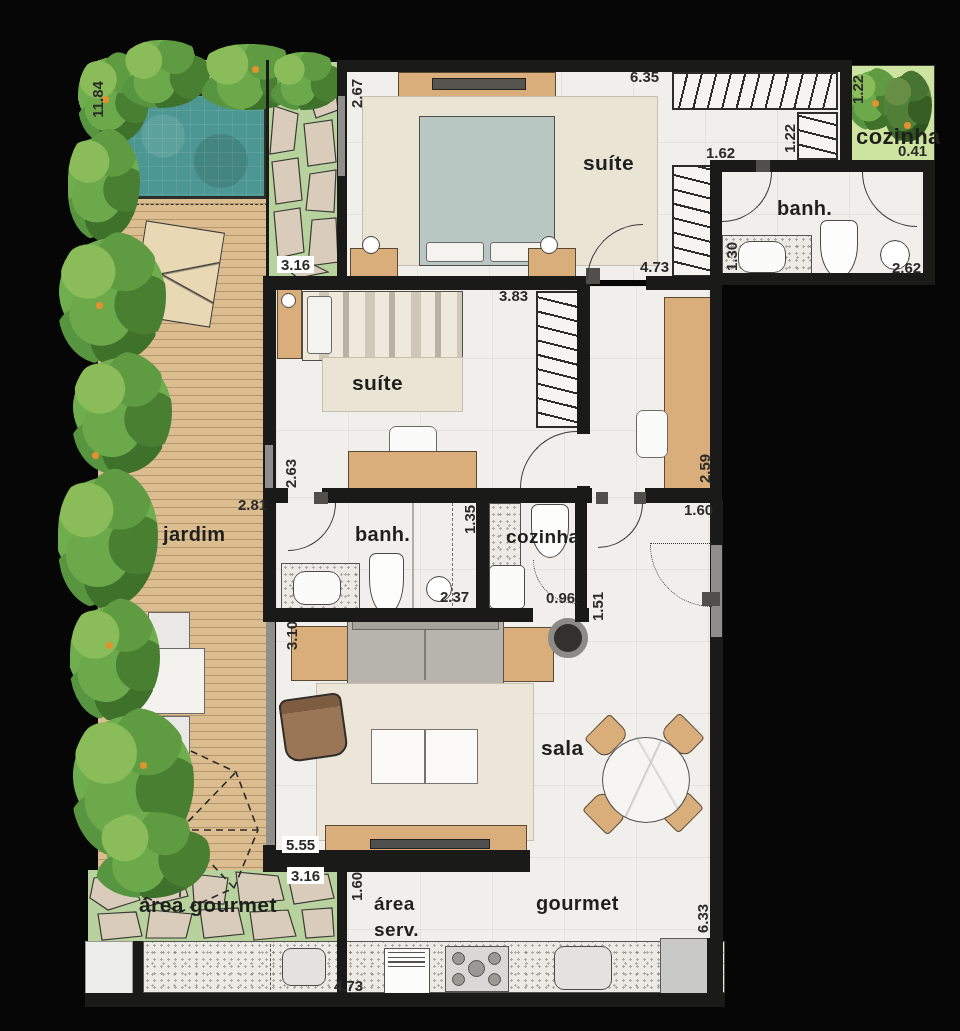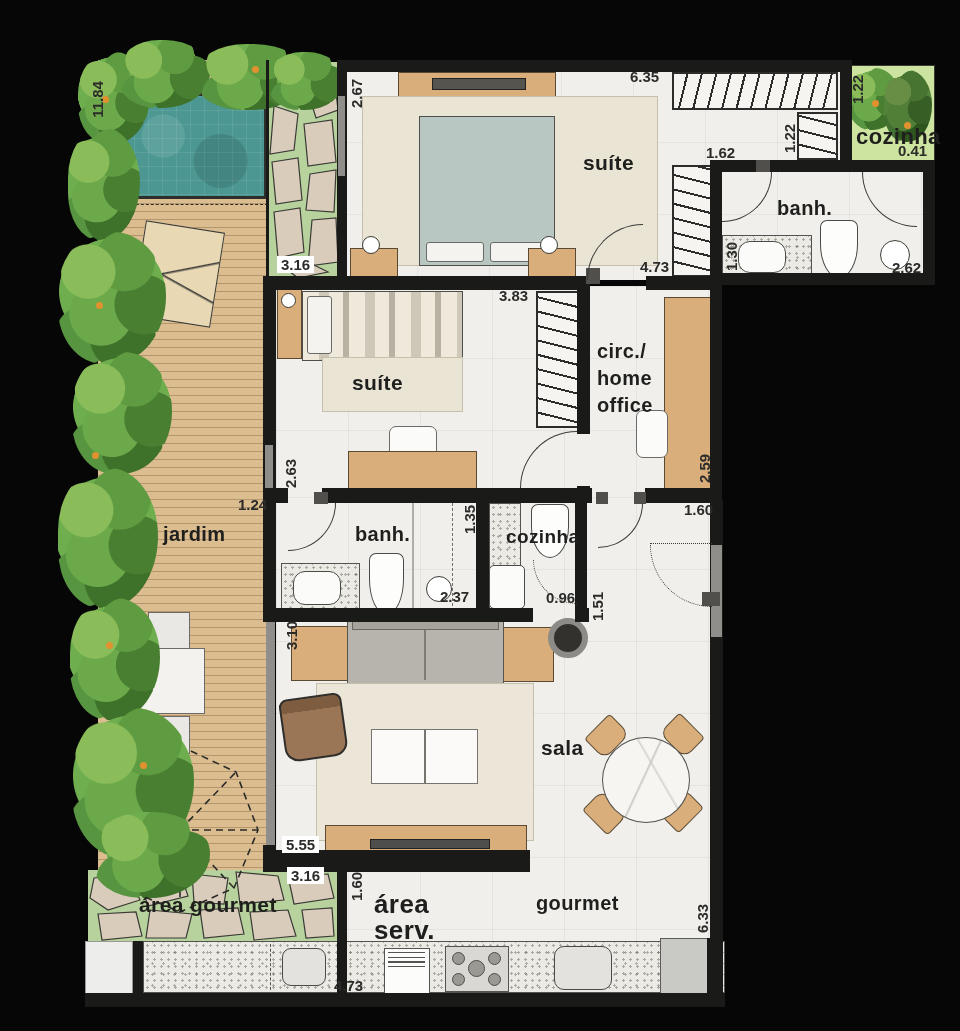--- a/index.html
+++ b/index.html
@@ -271,51 +271,46 @@
   <div class="abs arc arc-br" style="left:288px;top:503px;width:48px;height:48px;"></div>
   <div class="abs arc arc-bl dotted" style="left:533px;top:560px;width:44px;height:44px;"></div>
   <div class="abs arc arc-br" style="left:598px;top:503px;width:45px;height:45px;"></div>
   <div class="abs arc arc-bl dotted" style="left:650px;top:545px;width:62px;height:62px;"></div>
   <div class="abs" style="left:650px;top:543px;width:62px;height:0;border-top:1.6px dotted #3a3a38;"></div>
 
   <div class="abs room-label" style="left:856px;top:124px;font-size:22px;">cozinha</div>
   <div class="abs room-label" style="left:583px;top:151px;font-size:21px;">suíte</div>
   <div class="abs room-label" style="left:777px;top:197px;font-size:20px;">banh.</div>
   <div class="abs room-label" style="left:352px;top:371px;font-size:21px;">suíte</div>
-  <div class="abs room-label" style="left:597px;top:338px;font-size:20px;line-height:27px;">
-    <span style="display:block;">circ./</span>
-    <span style="display:block;">home</span>
-    <span style="display:block;">office</span>
-  </div>
   <div class="abs room-label" style="left:163px;top:523px;font-size:20px;">jardim</div>
   <div class="abs room-label" style="left:355px;top:523px;font-size:20px;">banh.</div>
   <div class="abs room-label" style="left:506px;top:526px;font-size:19px;">cozinha</div>
   <div class="abs room-label" style="left:541px;top:736px;font-size:21px;">sala</div>
   <div class="abs room-label" style="left:139px;top:893px;font-size:21px;">área gourmet</div>
-  <div class="abs room-label" style="left:374px;top:891px;font-size:26px;line-height:26px;">
+  <div class="abs room-label" style="left:374px;top:891px;font-size:19px;line-height:26px;">
     <span style="display:block;">área</span>
     <span style="display:block;">serv.</span>
   </div>
   <div class="abs room-label" style="left:536px;top:892px;font-size:20px;">gourmet</div>
 
   <div class="abs dim dim-v" style="left:69px;top:91px;">11.84</div>
   <div class="abs dim dim-v" style="left:328px;top:85px;">2.67</div>
   <div class="abs dim" style="left:630px;top:68px;">6.35</div>
   <div class="abs dim dim-v" style="left:829px;top:81px;">1.22</div>
   <div class="abs dim" style="left:898px;top:142px;">0.41</div>
   <div class="abs dim" style="left:706px;top:144px;">1.62</div>
   <div class="abs dim dim-v" style="left:761px;top:130px;">1.22</div>
   <div class="abs dim chip" style="left:277px;top:256px;">3.16</div>
   <div class="abs dim" style="left:640px;top:258px;">4.73</div>
   <div class="abs dim dim-v" style="left:703px;top:248px;">1.30</div>
   <div class="abs dim" style="left:892px;top:259px;">2.62</div>
   <div class="abs dim" style="left:499px;top:287px;">3.83</div>
   <div class="abs dim dim-v" style="left:262px;top:465px;">2.63</div>
   <div class="abs dim dim-v" style="left:676px;top:460px;">2.59</div>
-  <div class="abs dim" style="left:238px;top:496px;">1.24</div>
+  <div class="abs dim" style="left:238px;top:496px;">2.81</div>
   <div class="abs dim dim-v" style="left:441px;top:511px;">1.35</div>
   <div class="abs dim" style="left:684px;top:501px;">1.60</div>
   <div class="abs dim" style="left:440px;top:588px;">2.37</div>
   <div class="abs dim" style="left:546px;top:589px;">0.96</div>
   <div class="abs dim dim-v" style="left:569px;top:598px;">1.51</div>
   <div class="abs dim dim-v" style="left:263px;top:627px;">3.10</div>
   <div class="abs dim chip" style="left:282px;top:836px;">5.55</div>
   <div class="abs dim chip" style="left:287px;top:867px;">3.16</div>
   <div class="abs dim dim-v" style="left:328px;top:878px;">1.60</div>
   <div class="abs dim" style="left:334px;top:977px;">4.73</div>

